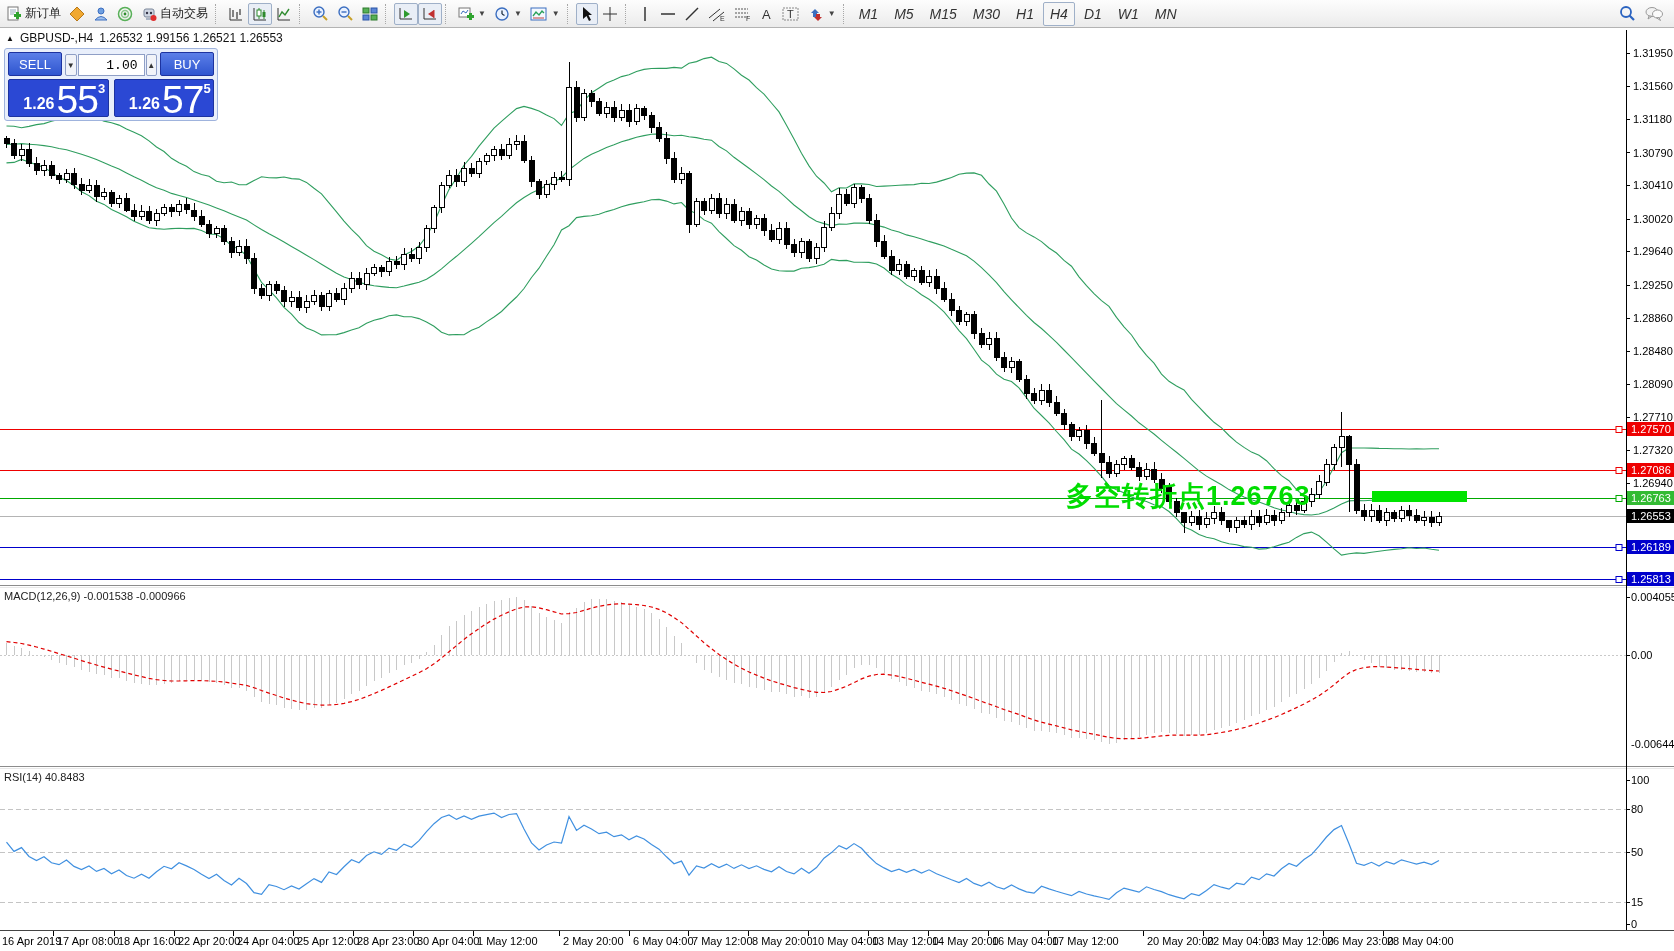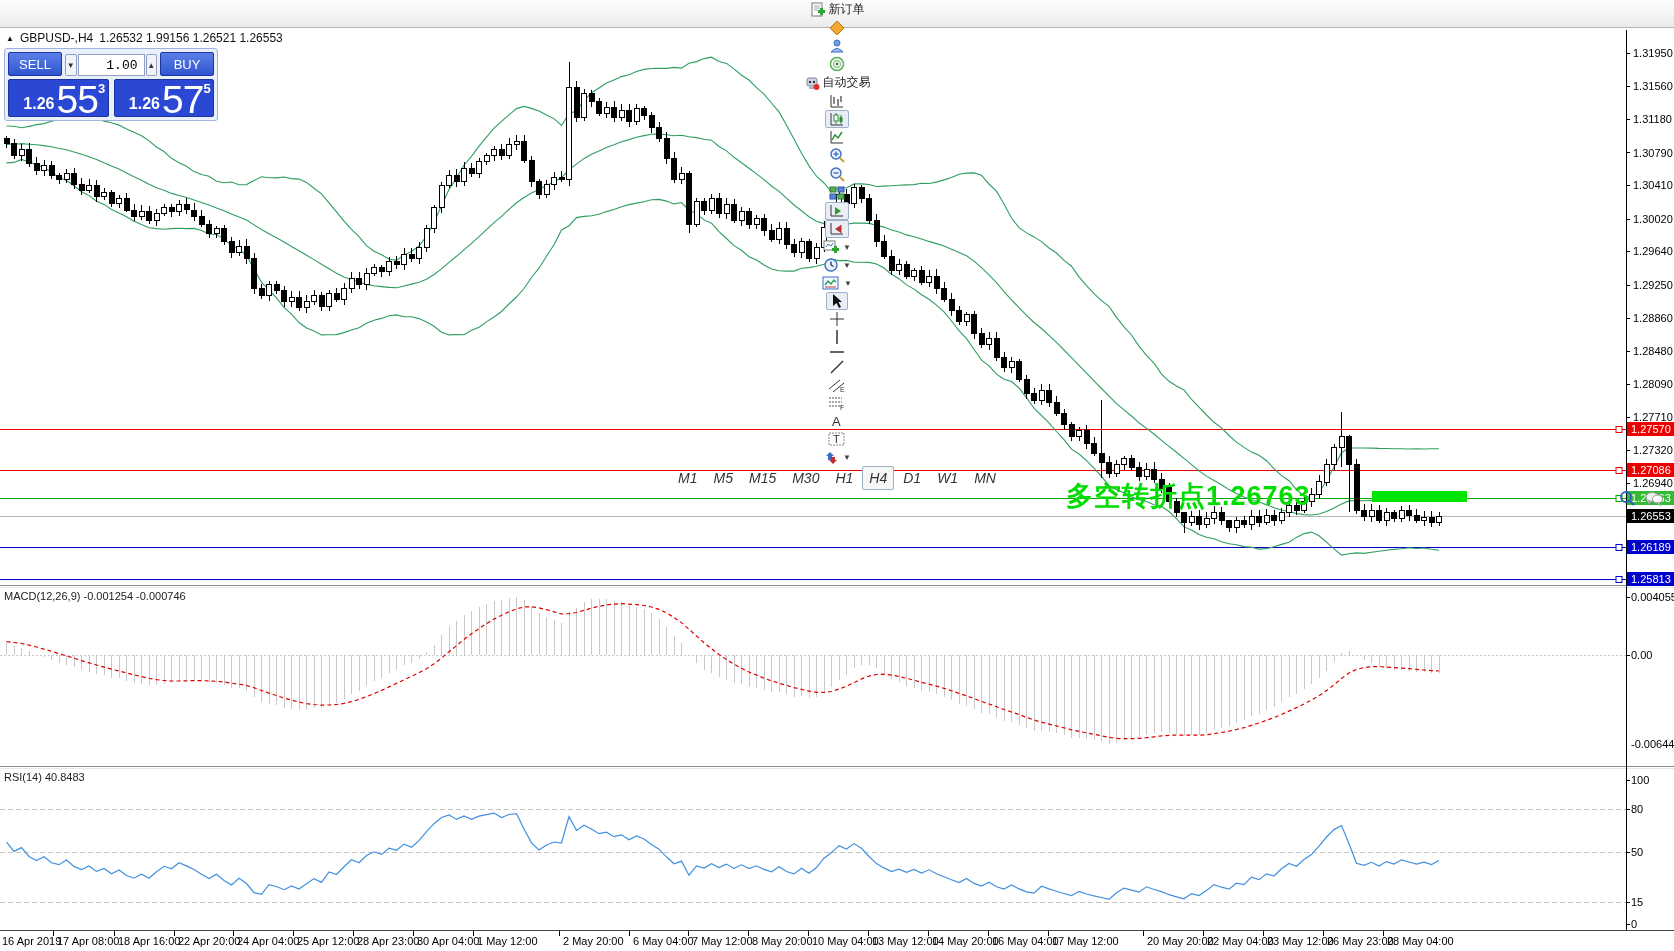--- a/index.html
+++ b/index.html
@@ -3,21 +3,21 @@
 <meta charset="utf-8">
 <style>
   html,body{margin:0;padding:0;background:#fff;}
   body{width:1674px;height:951px;overflow:hidden;font-family:"Liberation Sans",sans-serif;}
   .screen{position:relative;width:1674px;height:951px;background:#fff;}
   #chart-svg{position:absolute;left:0;top:0;z-index:1;}
 
   
   .toolbar{position:absolute;left:0;top:0;width:1674px;height:28px;z-index:5;
     background:linear-gradient(#fdfdfd,#ebebeb);border-bottom:1px solid #b3b3b3;
-    display:flex;align-items:center;padding:0 2px;box-sizing:border-box;font-size:12px;color:#222;flex-direction:column;}
+    display:flex;align-items:center;padding:0 2px;box-sizing:border-box;font-size:12px;color:#222;}
   .tb-btn{height:22px;min-width:22px;display:flex;align-items:center;justify-content:center;
     gap:3px;padding:0 3px;border:1px solid transparent;border-radius:2px;box-sizing:border-box;}
   .tb-btn.pressed{background:#e9eef6;border:1px solid #9fb0c8;}
   .tb-sep{width:5px;height:20px;margin:0 3px;border-left:1px dotted #a8a8a8;}
   .tb-label{white-space:nowrap;font-size:12px;}
   .caret{font-size:8px;color:#444;margin-left:1px;}
   .tf-group{display:flex;align-items:center;gap:2px;}
   .tf-btn{font-size:14px;color:#333;padding:3px 6px;border:1px solid transparent;border-radius:2px;font-style:italic;}
   .tf-btn.active{background:#f6f6f6;border:1px solid #9fb0c8;}
   .tb-right{margin-left:auto;display:flex;align-items:center;gap:8px;padding-right:8px;}
@@ -1092,16 +1092,16 @@
         <span class="oc-sup">3</span>
       </div>
       <div class="oc-price">
         <span class="oc-small">1.26</span>
         <span class="oc-big">57</span>
         <span class="oc-sup">5</span>
       </div>
     </div>
   </div>
 
-  <div class="macd-header">MACD(12,26,9) -0.001254 -0.000746</div>
+  <div class="macd-header">MACD(12,26,9) -0.001538 -0.000966</div>
   <div class="rsi-header">RSI(14) 40.8483</div>
   <div class="annotation" id="annotation" style="color: rgb(0, 221, 0); margin-left: 48px;">多空转折点1.26763</div>
 </div>
 
 </body></html>

